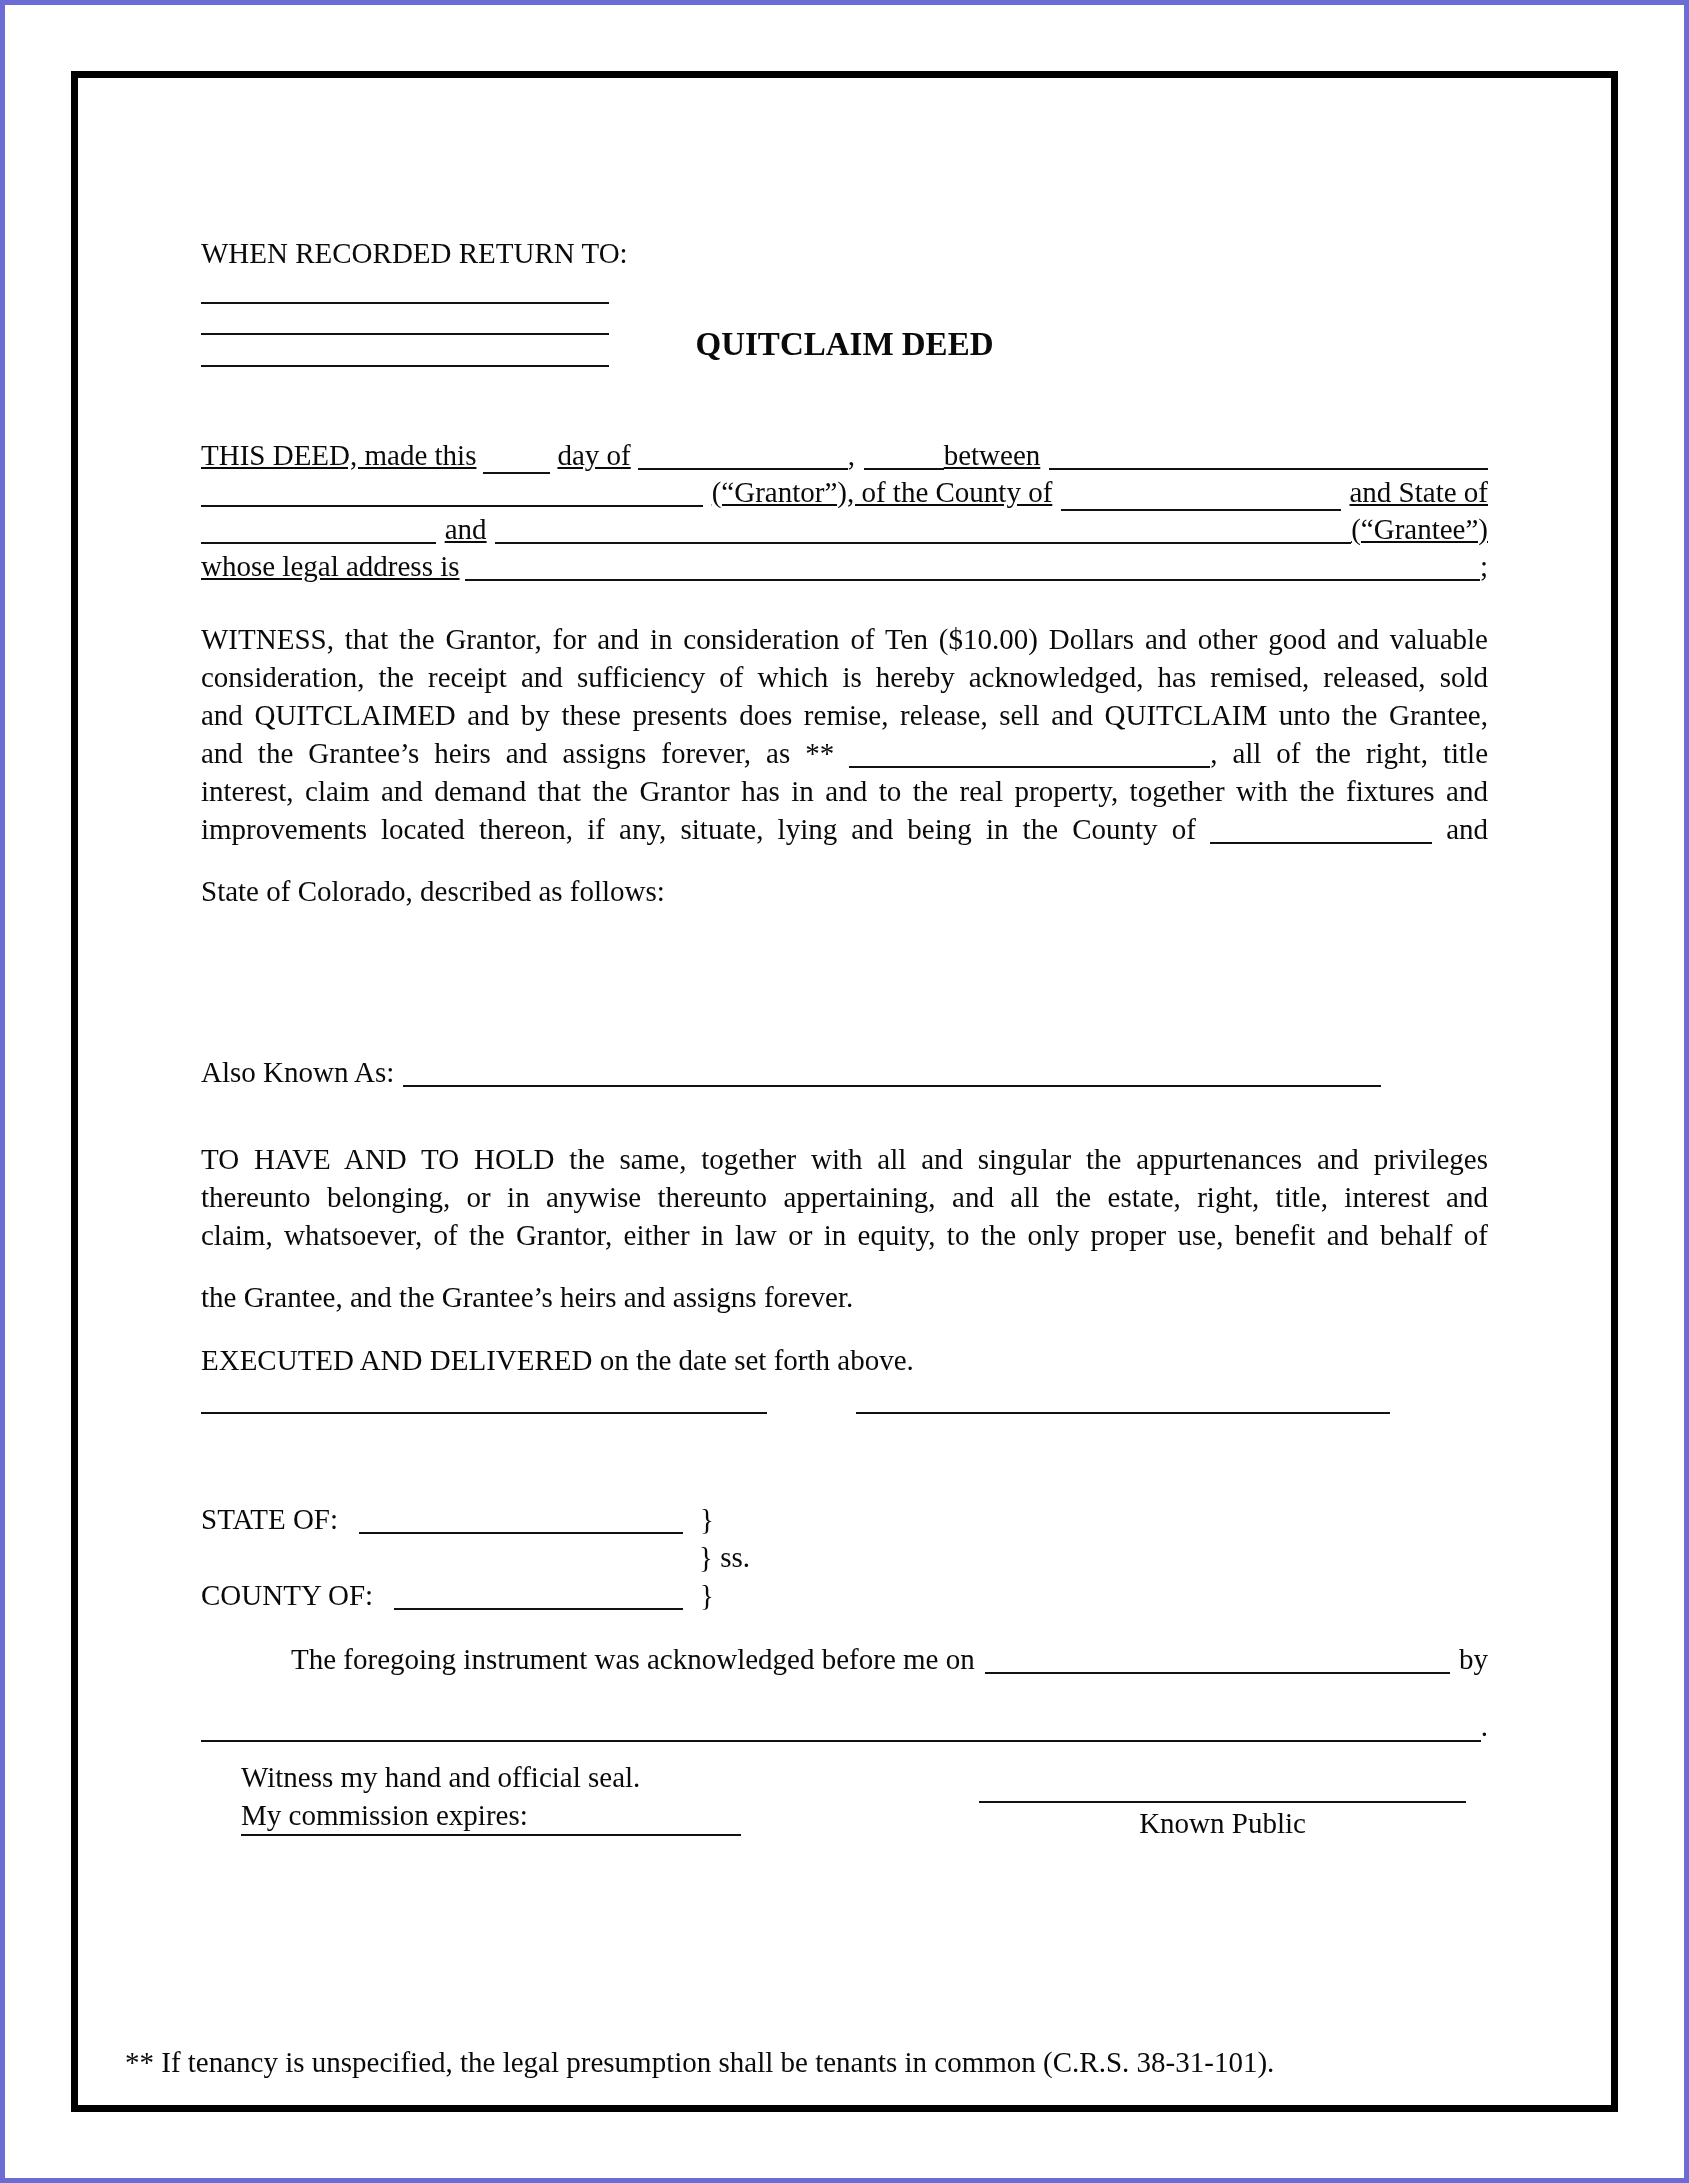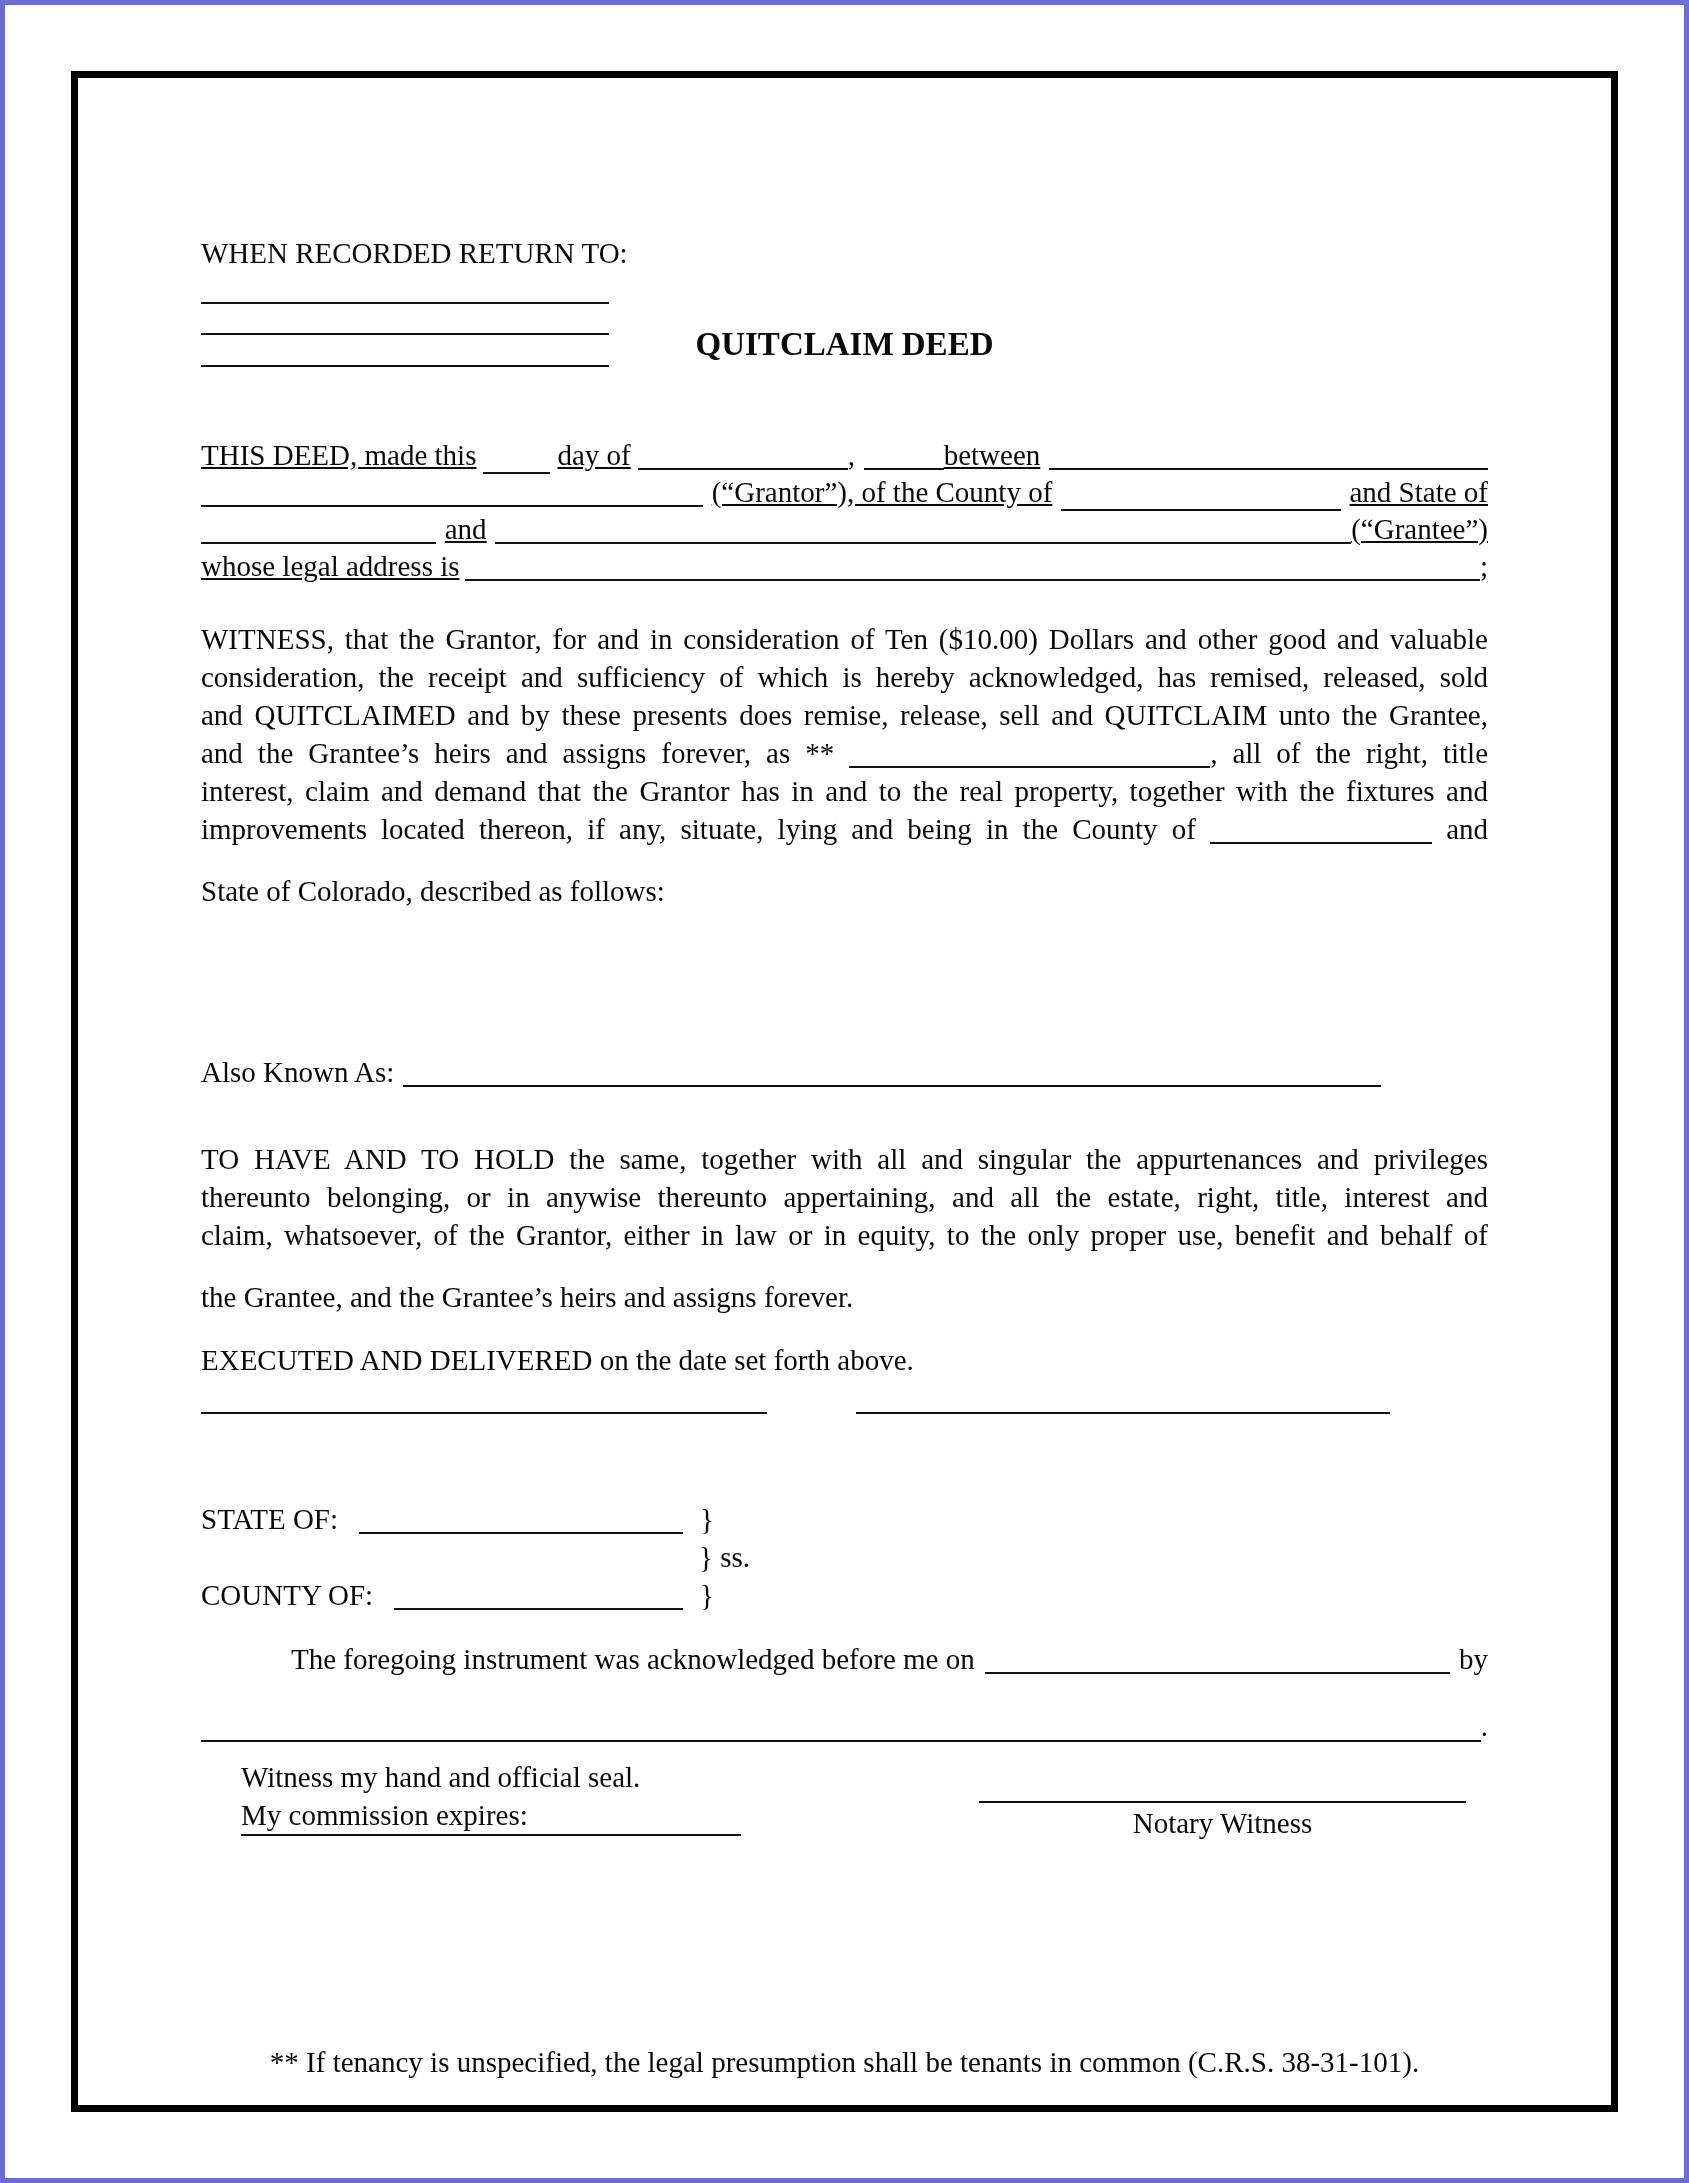--- a/index.html
+++ b/index.html
@@ -61,21 +61,21 @@
 
   .notary-section { margin-top: 16px; position: relative; height: 113px; }
   .seal-line, .commission-line { margin-left: 40px; line-height: 38px; }
   .notary-right { position: absolute; top: 12px; right: 22px; width: 487px; }
   .notary-sig { height: 31px; border-bottom: 2.6px solid #121212; }
   .notary-label { text-align: center; line-height: 38px; margin-top: 1.7px; }
   .commission-blank { position: absolute; left: 40px; top: 76px; width: 500px; height: 0;
                       border-bottom: 2.6px solid #121212; }
 
   .footnote { position: absolute; left: 0; right: 0; bottom: 24px;
-              text-align: center; line-height: 38px; }
+              text-align: left; line-height: 38px; padding-left: 47px; }
 </style>
 </head>
 <body>
 
 <div class="outer-border"></div>
 <div class="inner-border"></div>
 
 <div class="content">
 
   <div class="return-block">
@@ -170,20 +170,20 @@
     <span class="ul"></span>
     <span>.</span>
   </div>
 
   <div class="notary-section">
     <div class="seal-line">Witness my hand and official seal.</div>
     <div class="commission-line">My commission expires:</div>
     <div class="commission-blank"></div>
     <div class="notary-right">
       <div class="notary-sig"></div>
-      <div class="notary-label">Notary Witness</div>
+      <div class="notary-label">Known Public</div>
     </div>
   </div>
 
   <div class="footnote">** If tenancy is unspecified, the legal presumption shall be tenants in common (C.R.S. 38-31-101).</div>
 
 </div>
 
 
 </body></html>

